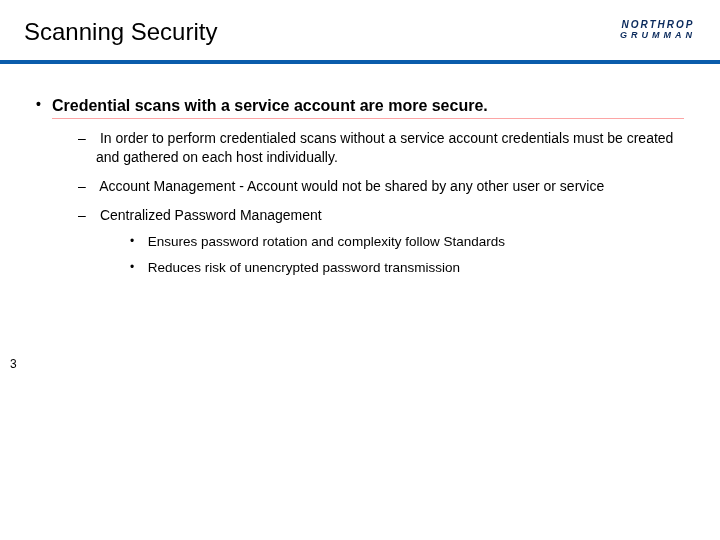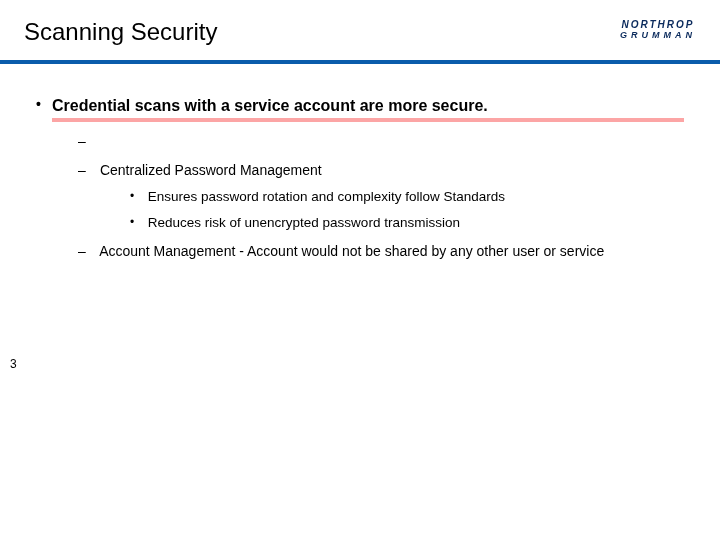--- a/index.html
+++ b/index.html
@@ -79,21 +79,21 @@
     vertical-align: top;
   }
   .lvl1 > li {
     font-size: 16px;
     font-weight: 700;
     padding-left: 16px;
     margin-bottom: 8px;
     line-height: 1.25;
     display: flex;
   }
-  .lvl1 > li > .txt { flex: 1; border-bottom: 4px solid #fca5a5; padding-bottom: 2px;}
+  .lvl1 > li > .txt { flex: 1; border-bottom: 1px solid #fca5a5; padding-bottom: 2px;}
   
 
   .lvl2 {
     padding-left: 42px;
     margin-top: 10px;
   }
   .lvl2 > li::before {
     content: "\2013";
     display: inline-block;
     width: 18px;
@@ -152,33 +152,34 @@
 
   <div class="content">
     <ul class="lvl1">
       <li>
         <span class="txt">Credential scans with a service account are more secure.</span>
       </li>
     </ul>
 
     <ul class="lvl2">
       <li>
+        <span>In order to perform credentialed scans without a service account credentials must be created and gathered on each host individually.</span>
+      </li>
+      <li>
+        <span>Account Management - Account would not be shared by any other user or service</span>
       </li>
       <li>
         <span>Centralized Password Management</span>
         <ul class="lvl3">
           <li>
             <span>Ensures password rotation and complexity follow Standards</span>
           </li>
           <li>
             <span>Reduces risk of unencrypted password transmission</span>
           </li>
         </ul>
       </li>
-      <li>
-        <span>Account Management - Account would not be shared by any other user or service</span>
-      </li>
     </ul>
   </div>
 
   <div class="page-number">3</div>
 
 </div>
 
 </body></html>

